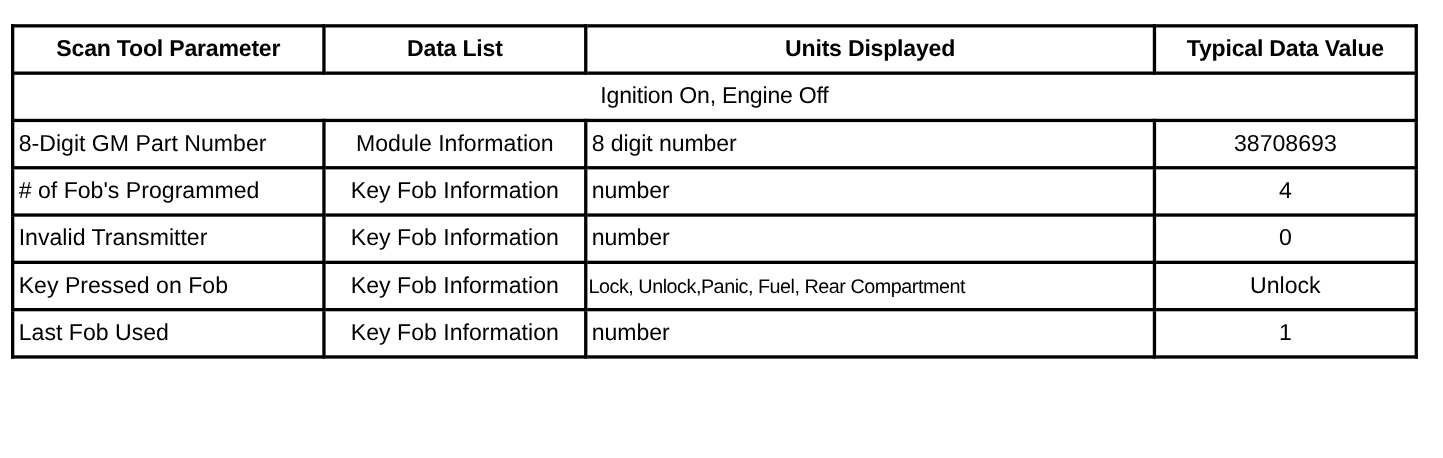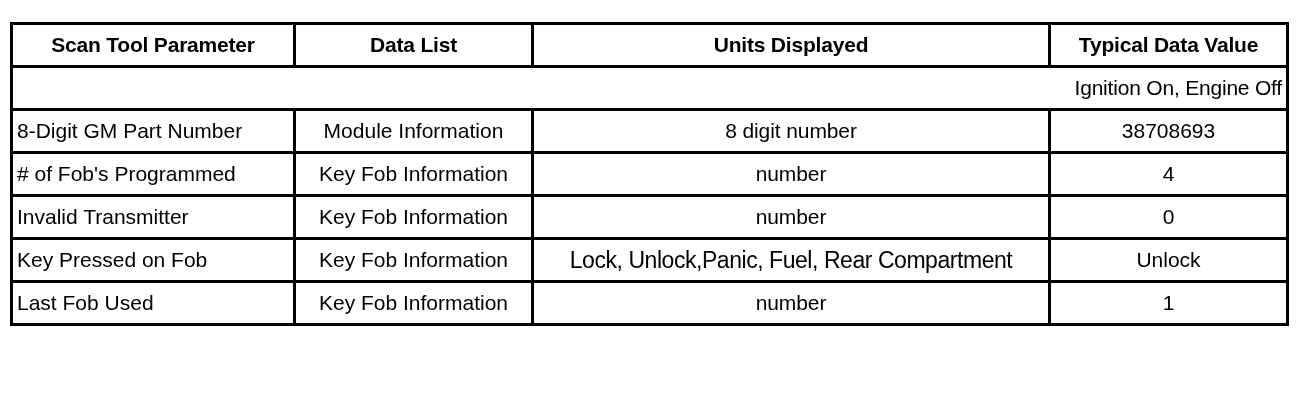--- a/index.html
+++ b/index.html
@@ -58,33 +58,33 @@
   
   table.scan-table thead th {
     font-weight: bold;
     text-align: center;
     letter-spacing: -0.2px;
   }
 
   
   td.section-row {
     font-weight: bold;
-    text-align: right;
+    text-align: center;
     letter-spacing: -0.2px;
   }
 
   
   td.col-param  { text-align: left; padding-left: 6px; }
   td.col-list   { text-align: center; }
-  td.col-units  { text-align: center; letter-spacing: -0.1px; }
+  td.col-units  { text-align: left; letter-spacing: -0.1px; }
   td.col-value  { text-align: center; }
 
   
   td.col-units.tight {
-    font-size: 23px;
+    font-size: 18px;
     letter-spacing: -0.45px;
     padding: 0 1px;
   }
 </style>
 </head>
 <body>
 
 <div id="page-root">
   <div class="table-wrap">
     <table class="scan-table">

